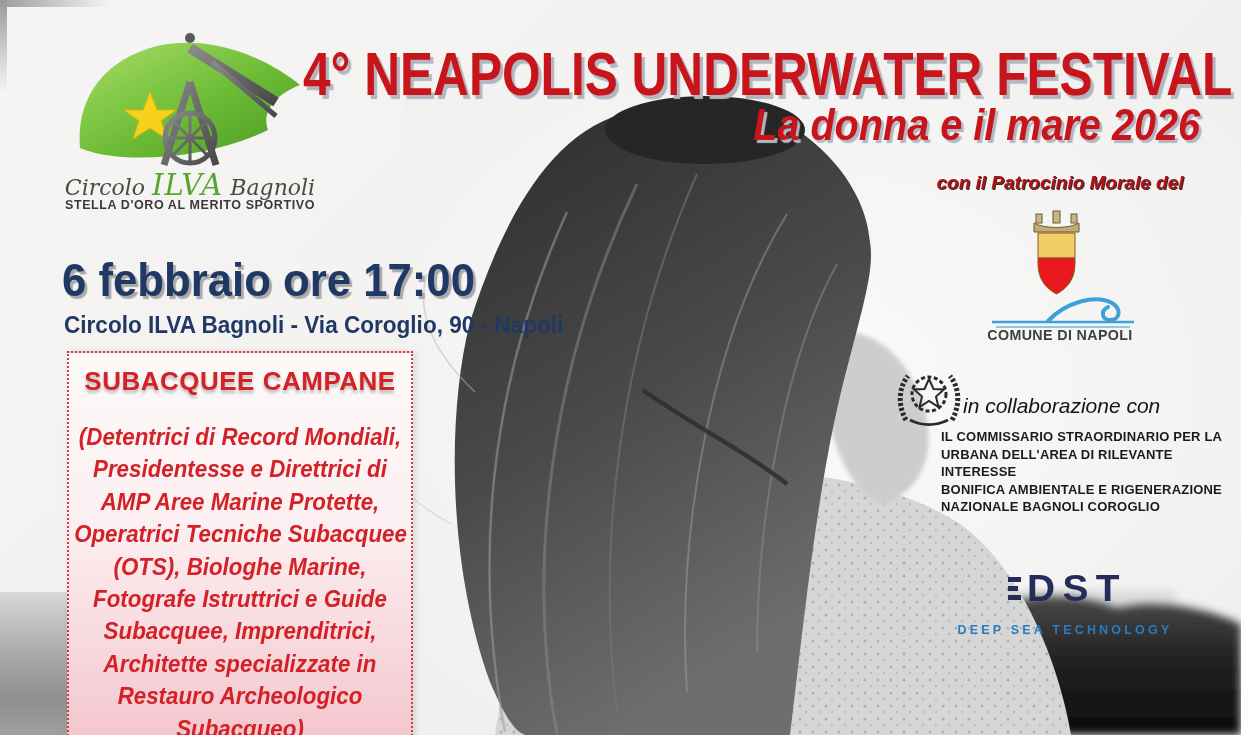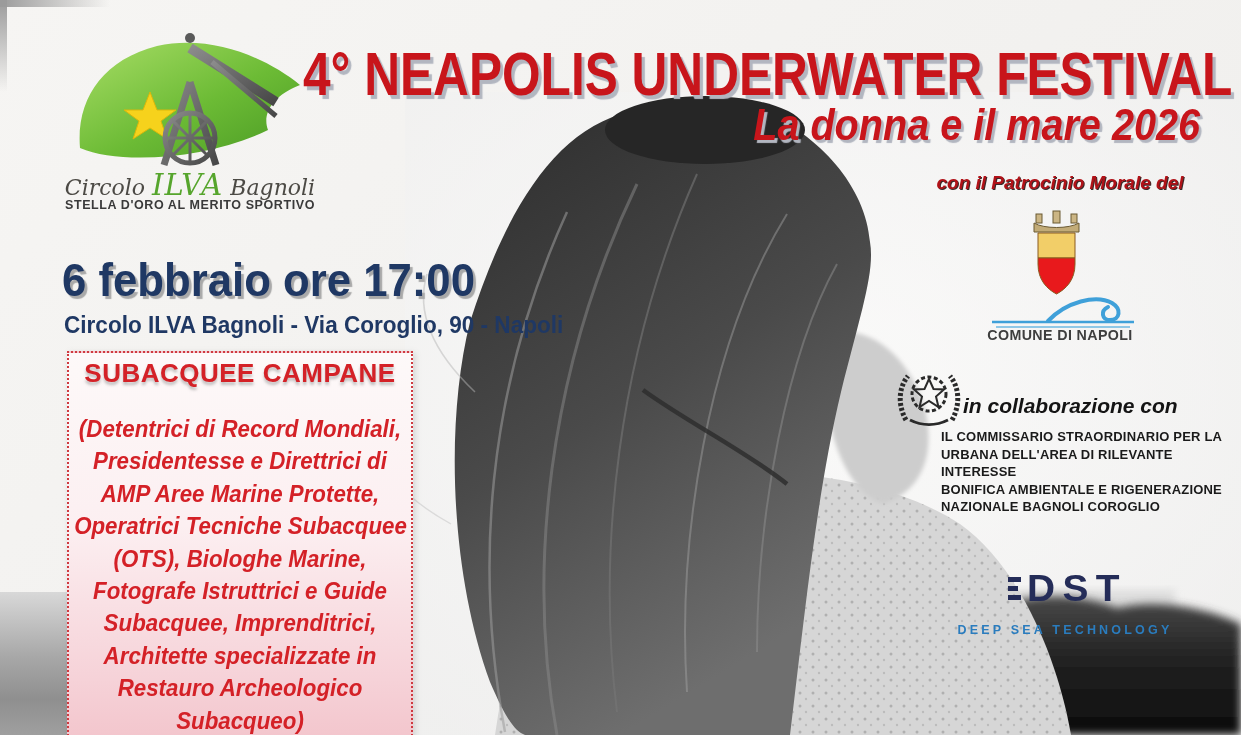--- a/index.html
+++ b/index.html
@@ -34,38 +34,38 @@
   .ilva-motto{position:absolute;left:-10px;top:168px;width:276px;text-align:center;color:#3a3a3a;
     font-size:12.5px;font-weight:bold;letter-spacing:.6px;white-space:nowrap;}
   
   .patrocinio{left:915px;top:172px;width:290px;text-align:center;z-index:6;color:#b01218;
     font-weight:bold;font-style:italic;font-size:19px;white-space:nowrap;text-shadow:1px 1px 0 #3a2a2a;}
   .crest{left:1026px;top:206px;z-index:6;}
   .wave{left:990px;top:294px;z-index:6;}
   .comune-label{left:970px;top:326px;width:180px;text-align:center;z-index:6;color:#3e3e3e;
     font-weight:bold;font-size:15px;letter-spacing:.4px;white-space:nowrap;transform:scaleX(.95);transform-origin:center top;}
   .emblem{left:896px;top:366px;z-index:6;}
-  .collab-label{left:963px;top:394px;z-index:6;color:#141414;font-weight:bold;font-style:italic;
+  .collab-label{left:963px;top:394px;z-index:6;color:#141414;font-weight:normal;font-style:italic;
     font-size:21px;white-space:nowrap;text-align:right;}
   .commissario{left:905px;top:428px;width:300px;z-index:6;color:#1a1a1a;font-weight:bold;
     font-size:13px;line-height:17.5px;letter-spacing:.2px;margin-left:36px;}
   
   .dst{left:948px;top:530px;width:234px;z-index:6;text-align:center;}
   .dst-row{display:inline-flex;align-items:center;gap:6px;margin-top:40px;}
   .dst-bars{display:flex;flex-direction:column;gap:4px;}
   .dst-bars i{display:block;width:13px;height:5px;background:#242c58;}
   .dst-bars i:nth-child(2){width:10px;}
   .dst-text{color:#242c58;font-weight:900;font-size:37px;letter-spacing:7px;line-height:1;
     transform:scaleX(1.05);transform-origin:left center;}
   .dst-sub{margin-top:16px;color:#2a7cbe;font-weight:bold;font-size:12.5px;letter-spacing:3.2px;white-space:nowrap;}
   
   .panel{left:67px;top:351px;width:342px;height:384px;z-index:5;border:2px dotted #cf3a40;
     background:linear-gradient(180deg,#fdf9f9 0%,#fceff1 45%,#f6d2d8 85%,#f3c6cd 100%);
     box-shadow:2px 2px 6px rgba(120,120,120,.25);}
-  .panel-title{margin-top:5px;text-align:center;color:#d42127;font-weight:900;font-size:26px;
+  .panel-title{margin-top:13px;text-align:center;color:#d42127;font-weight:900;font-size:26px;
     letter-spacing:.5px;text-shadow:0 3px 3px rgba(140,140,140,.55);}
   .panel-lines{margin-top:24px;}
   .panel-line{text-align:center;color:#d42127;font-weight:bold;font-style:italic;font-size:23px;
     line-height:32.4px;white-space:nowrap;transform:scaleX(.97);transform-origin:center top;}
   
   .photo{left:355px;top:92px;z-index:1;}
 </style>
 </head>
 <body>
 

